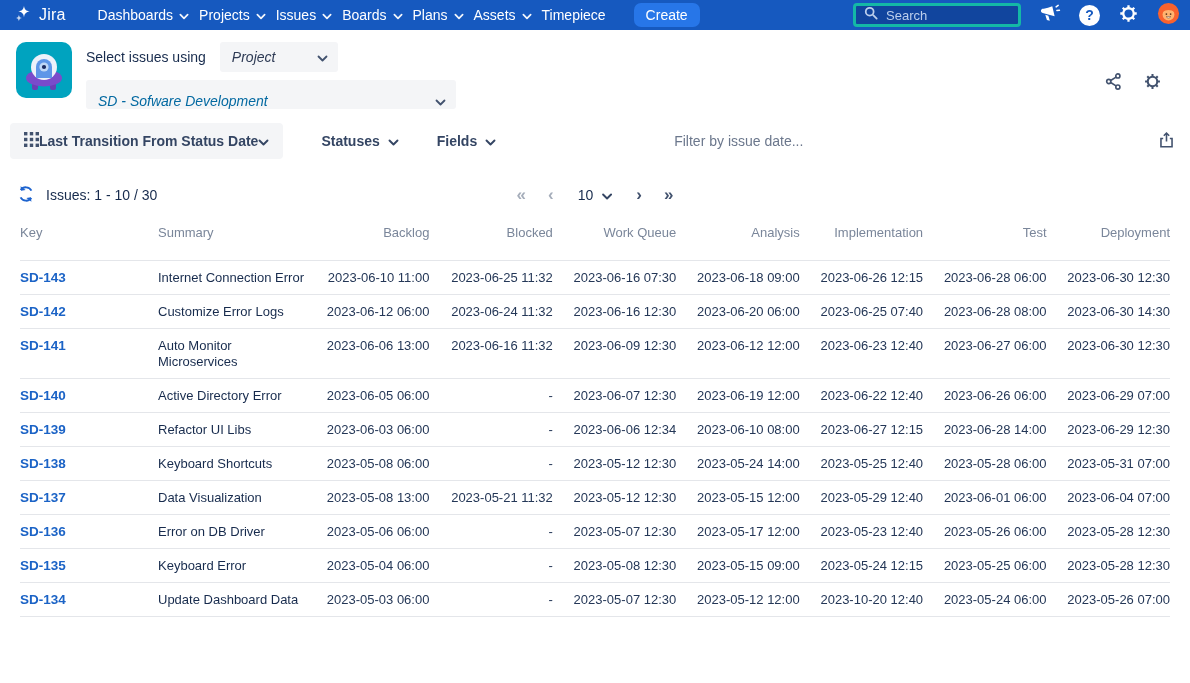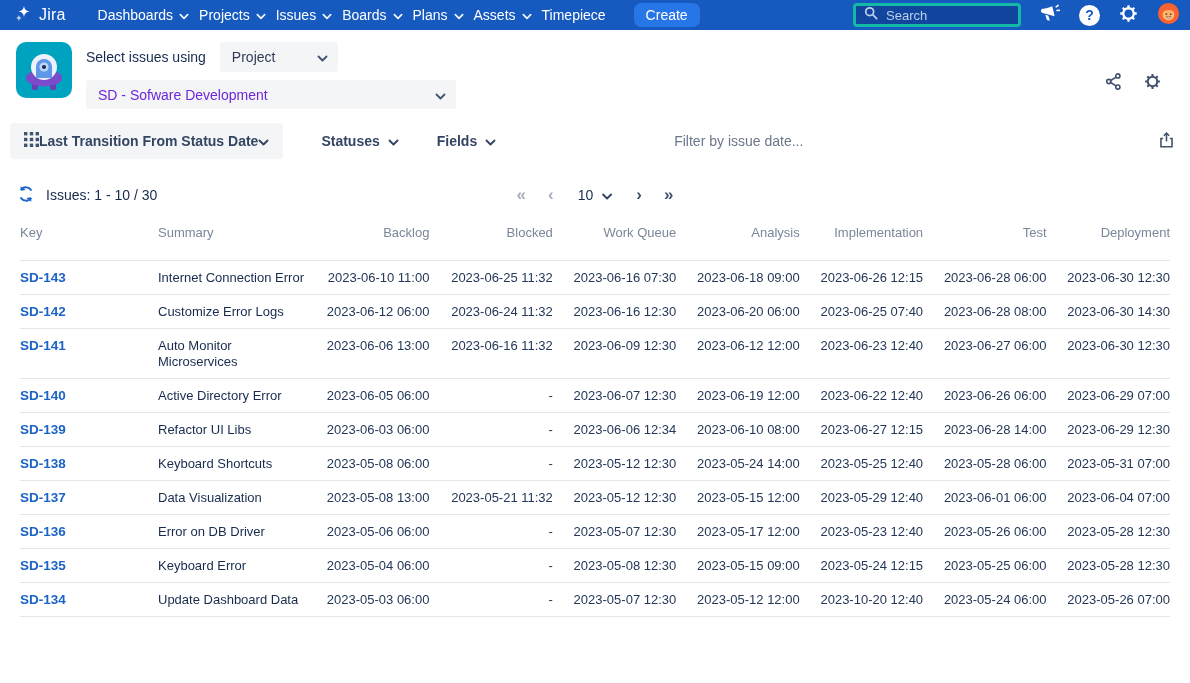--- a/index.html
+++ b/index.html
@@ -30,23 +30,23 @@
     justify-content:center; }
 
   
   .gadget-header { display:flex; padding:12px 16px 6px 16px; gap:14px; }
   .app-icon { width:56px; height:56px; flex:0 0 auto; }
   .selector-area { display:flex; flex-direction:column; gap:8px; }
   .selector-row1 { display:flex; align-items:center; gap:14px; }
   .select-label { font-size:14px; color:#172B4D; }
   .dd { background:#F4F5F7; border:none; border-radius:3px; height:30px;
     display:flex; align-items:center; justify-content:space-between; 
-    padding:0 10px 0 12px; font-size:14px; color:#2E3B55; cursor:pointer; }
+    padding:0 10px 0 12px; font-size:14px; color:#2E3B55; cursor:pointer;font-style:italic; }
   .dd-mode { width:118px; }
-  .dd-project { width:370px; height:29px; color:#6d28d9; }
+  .dd-project { width:370px; height:29px; color:#0369a1;align-items:flex-end; }
   .header-icons { margin-left:auto; display:flex; gap:20px; padding:14px 12px 0 0; }
   .hdr-icon-btn { background:none; border:none; cursor:pointer; padding:0; }
 
   
   .toolbar { display:flex; align-items:center; padding:8px 14px 10px 10px; }
   .view-btn { background:#F4F5F7; border:none; border-radius:4px; height:36px;
     display:flex; align-items:center; padding:0 14px; cursor:pointer;
     font-size:14px; font-weight:700; color:#344563; }
   .txt-btn { background:none; border:none; cursor:pointer; font-size:14px;
     font-weight:700; color:#344563; display:flex; align-items:center; gap:8px;

